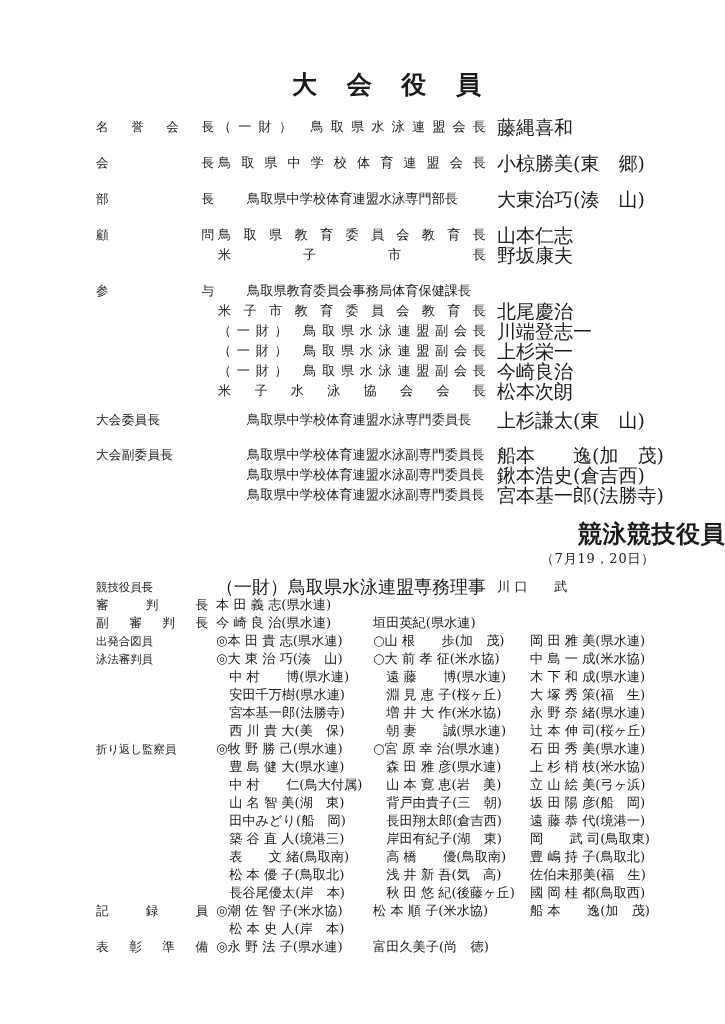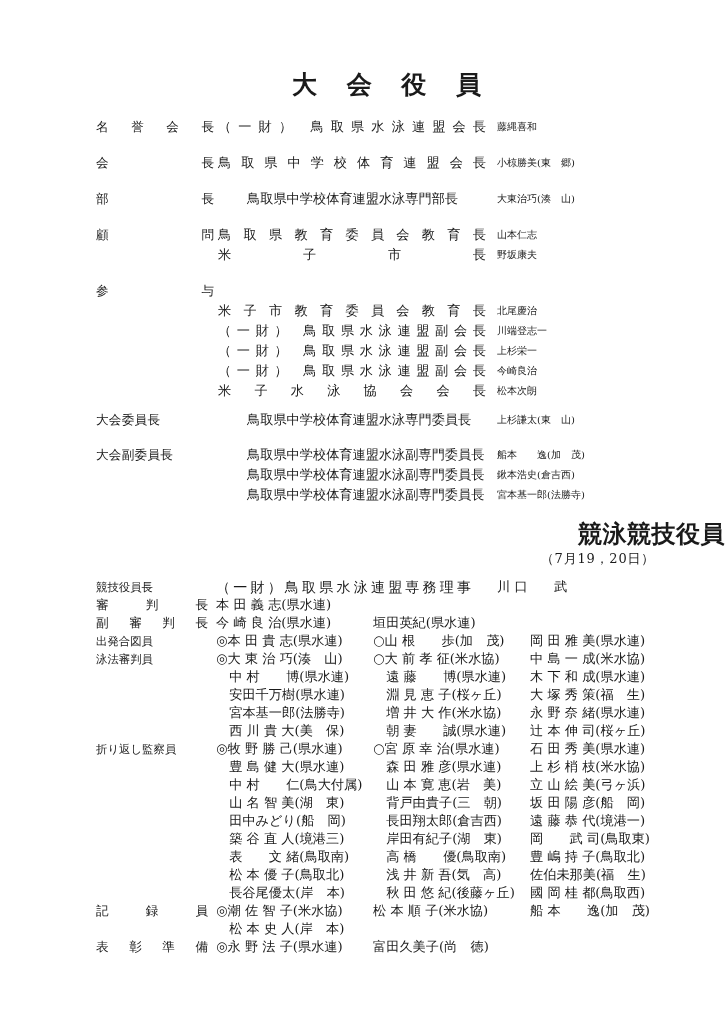--- a/index.html
+++ b/index.html
@@ -98,42 +98,42 @@
   }
   .s1 .c-org.nospread {
     text-align-last: left;
     letter-spacing: 0;
     margin-left: 29px;
   }
   .s1 .c-name {
     left: 497px;
     width: 180px;
     text-align: left;
-    font-size: 10px;
+    font-size: 19px;
   }
 
   
   .s2 .c-label {
     left: 96px;
     width: 112px;
     text-align: justify;
     text-align-last: justify;
     font-size: 12.6px;
   }
   .s2 .c-label.nospread {
     text-align-last: left;
     font-size: 11.4px;
     letter-spacing: 0;
   }
   .s2 .c-org {
     left: 216px;
     width: 255px;
     text-align: justify;
     text-align-last: justify;
-    font-size: 14px;
+    font-size: 18px;
   }
   .s2 .c-n1 { left: 216px; width: 152px; text-align: left; font-size: 13.2px; }
   .s2 .c-n2 { left: 373px; width: 152px; text-align: left; font-size: 13.2px; }
   .s2 .c-n3 { left: 530px; width: 160px; text-align: left; font-size: 13.2px; }
   .s2 .c-name-plain { left: 497px; width: 180px; text-align: left; font-size: 13.2px; }
 </style>
 </head>
 <body>
 
 <div class="page">
@@ -161,20 +161,21 @@
         <span class="cell c-org">鳥取県教育委員会教育長</span>
         <span class="cell c-name">山本仁志</span>
       </div>
       <div class="row" style="top: 246px;">
         <span class="cell c-label"></span>
         <span class="cell c-org">米　　子　　市　　長</span>
         <span class="cell c-name">野坂康夫</span>
       </div>
       <div class="row" style="top: 282px;">
         <span class="cell c-label">参　　与</span>
+        <span class="cell c-org nospread">鳥取県教育委員会事務局体育保健課長</span>
       </div>
       <div class="row" style="top: 302px;">
         <span class="cell c-label"></span>
         <span class="cell c-org">米子市教育委員会教育長</span>
         <span class="cell c-name">北尾慶治</span>
       </div>
       <div class="row" style="top: 322px;">
         <span class="cell c-label"></span>
         <span class="cell c-org">（一財） 鳥取県水泳連盟副会長</span>
         <span class="cell c-name">川端登志一</span>

